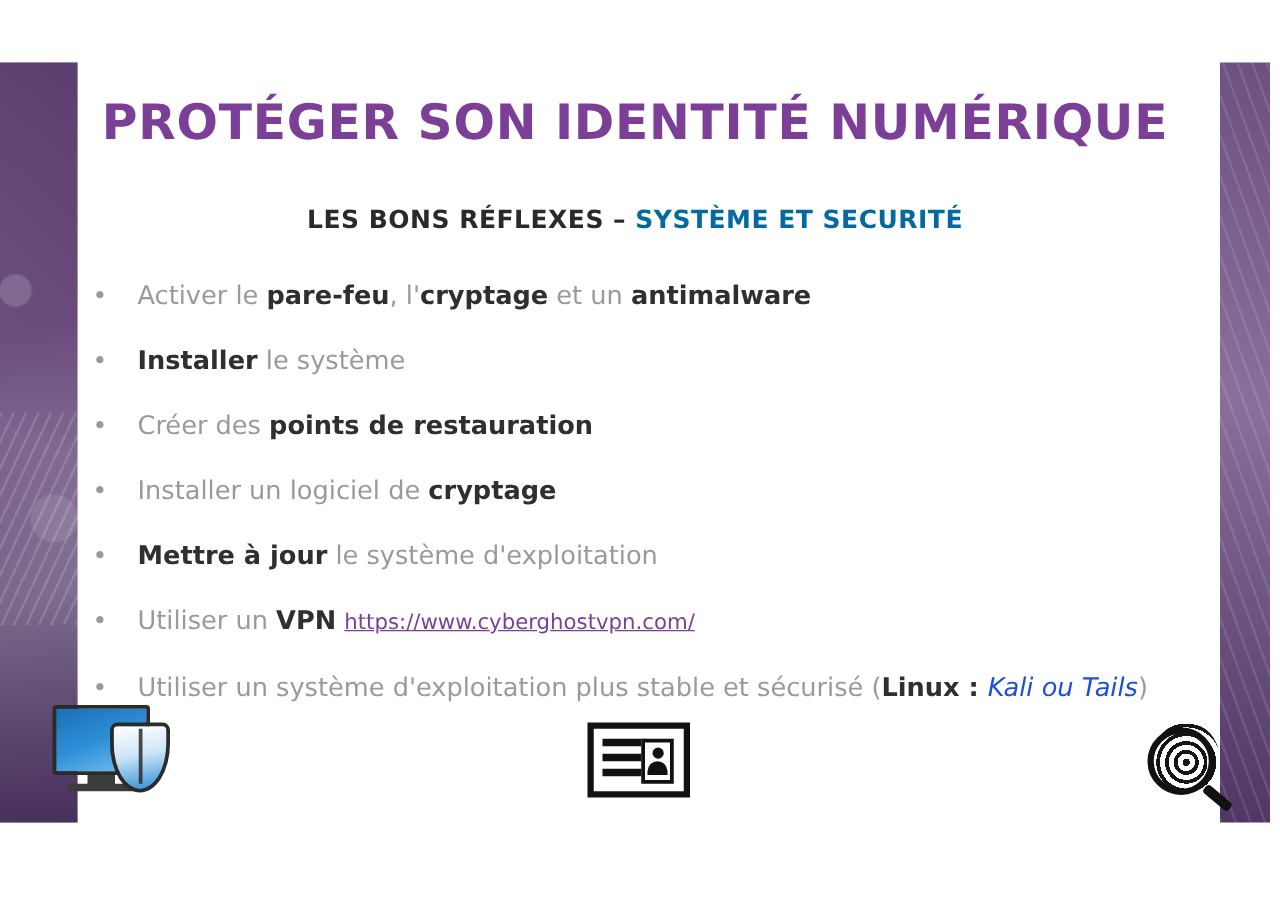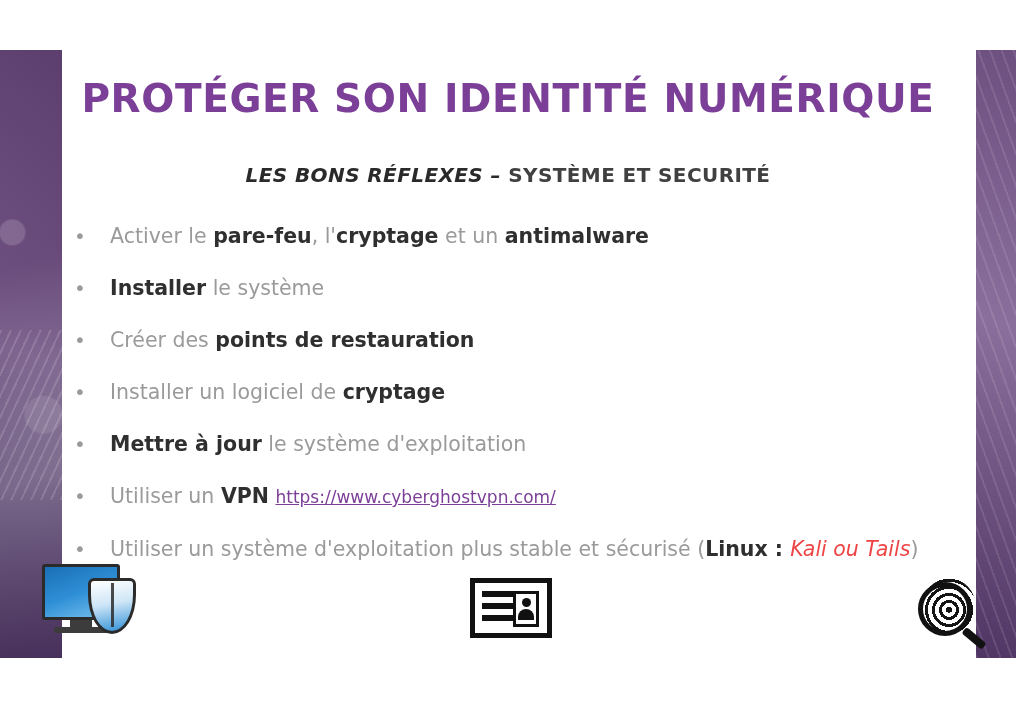--- a/index.html
+++ b/index.html
@@ -81,22 +81,22 @@
     position: absolute;
     left: 0;
     right: 0;
     top: 163px;
     text-align: center;
     font-size: 20px;
     font-weight: bold;
     letter-spacing: 0.4px;
     font-family: "DejaVu Sans", sans-serif;
   }
-  .subtitle .part-dark { color: #2a2a2a; font-style: italic; }
-  .subtitle .part-purple { color: #404040; }
+  .subtitle .part-dark { color: #2a2a2a; }
+  .subtitle .part-purple { color: #0369a1; }
 
   .bullets {
     position: absolute;
     left: 62px;
     top: 218px;
     width: 900px;
   }
   .bullet {
     position: relative;
     display: block;
@@ -119,21 +119,21 @@
   .bullet b {
     color: #2f2f2f;
     font-weight: bold;
   }
   .bullet .plain {
     color: #9a9a9a;
     margin-top: 15px;
   }
   .bullet i {
     font-style: italic;
-    color: #ef4444;
+    color: #1d4ed8;
   }
   .bullet .link {
     color: #7b3f98;
     font-size: 17px;
     text-decoration: underline;
     margin-top: 28px;
   }
 
   
   .icon-monitor {

